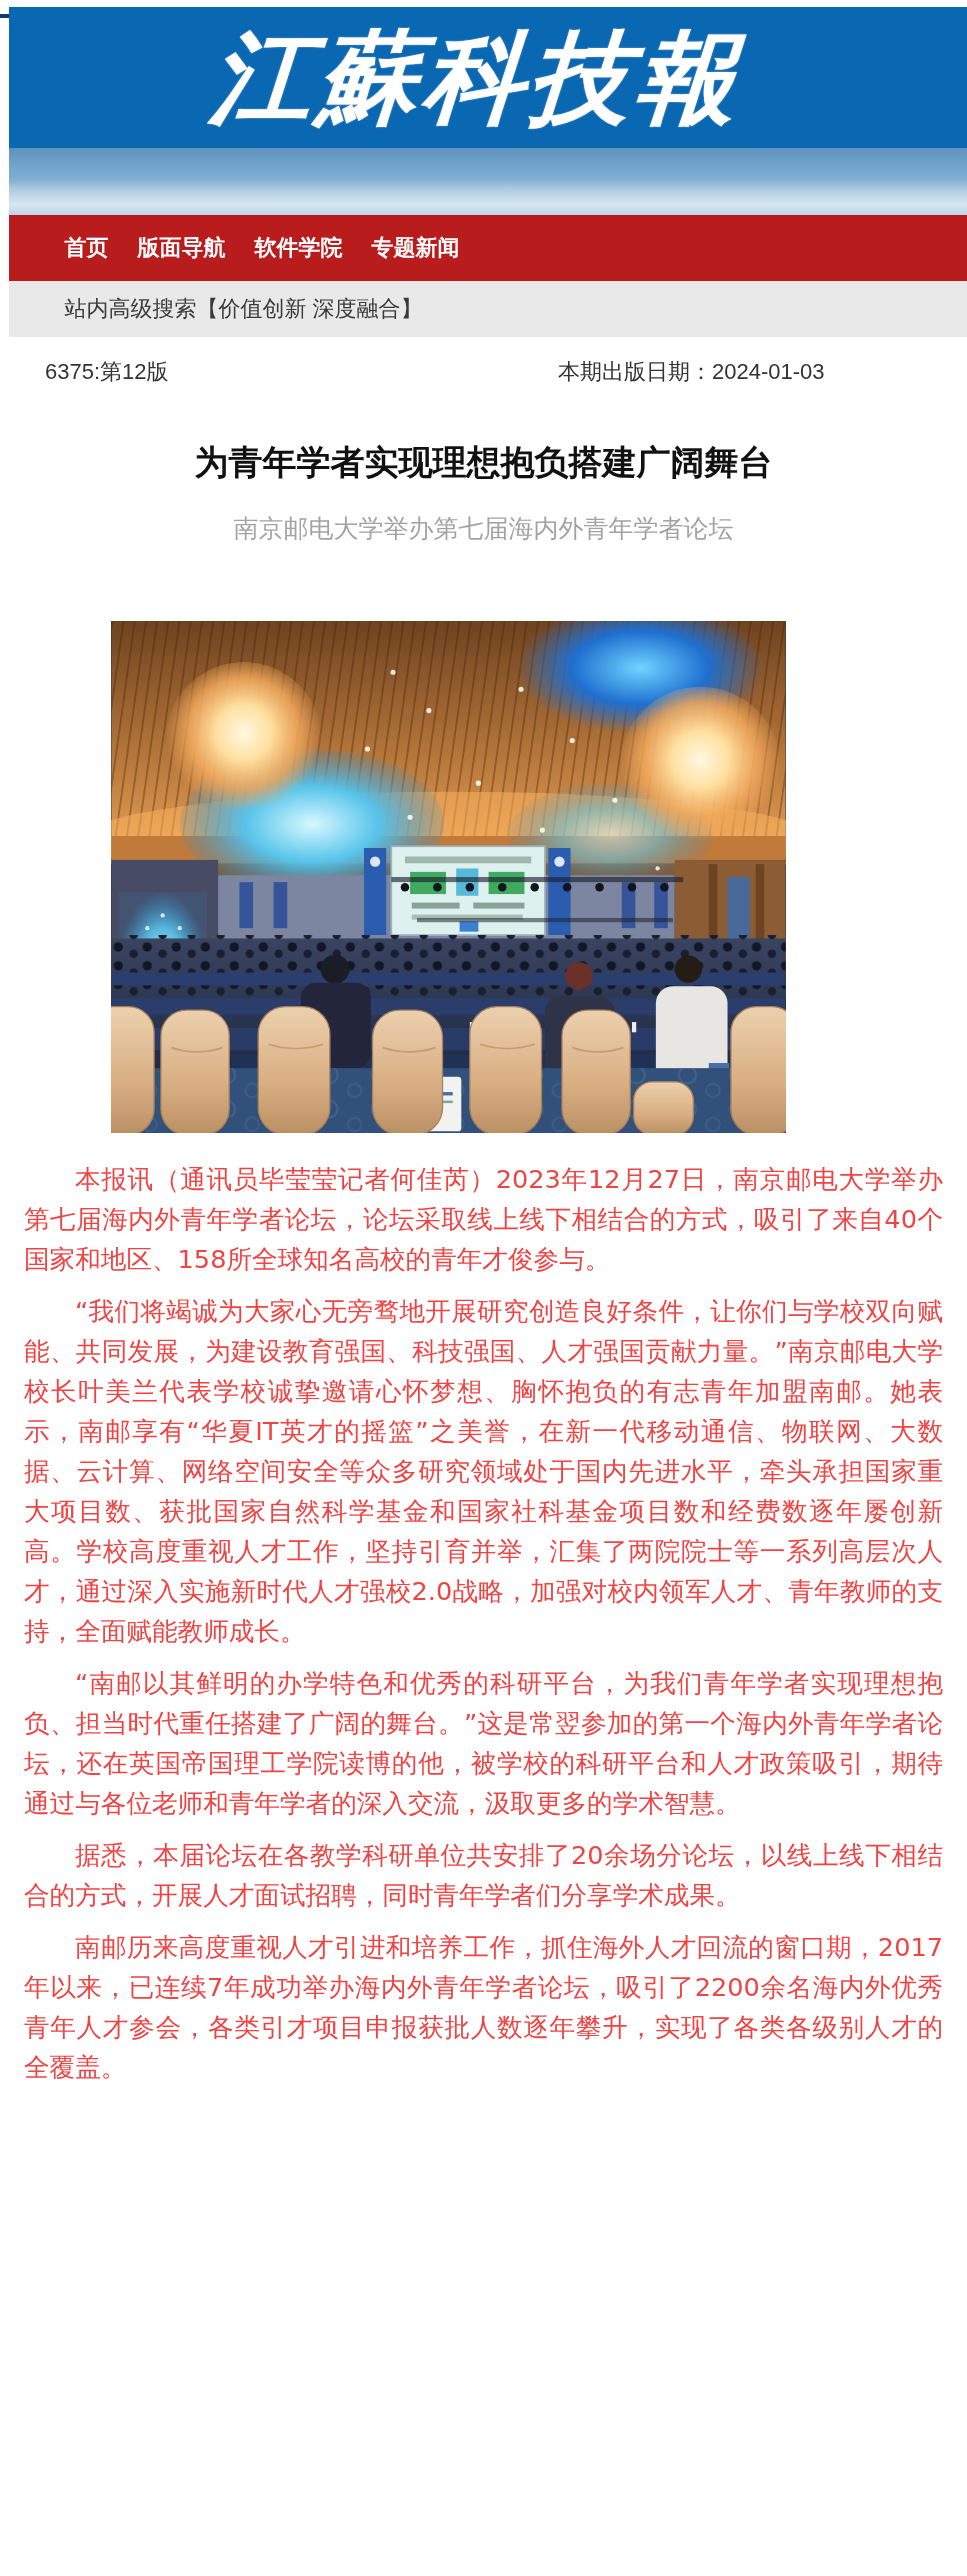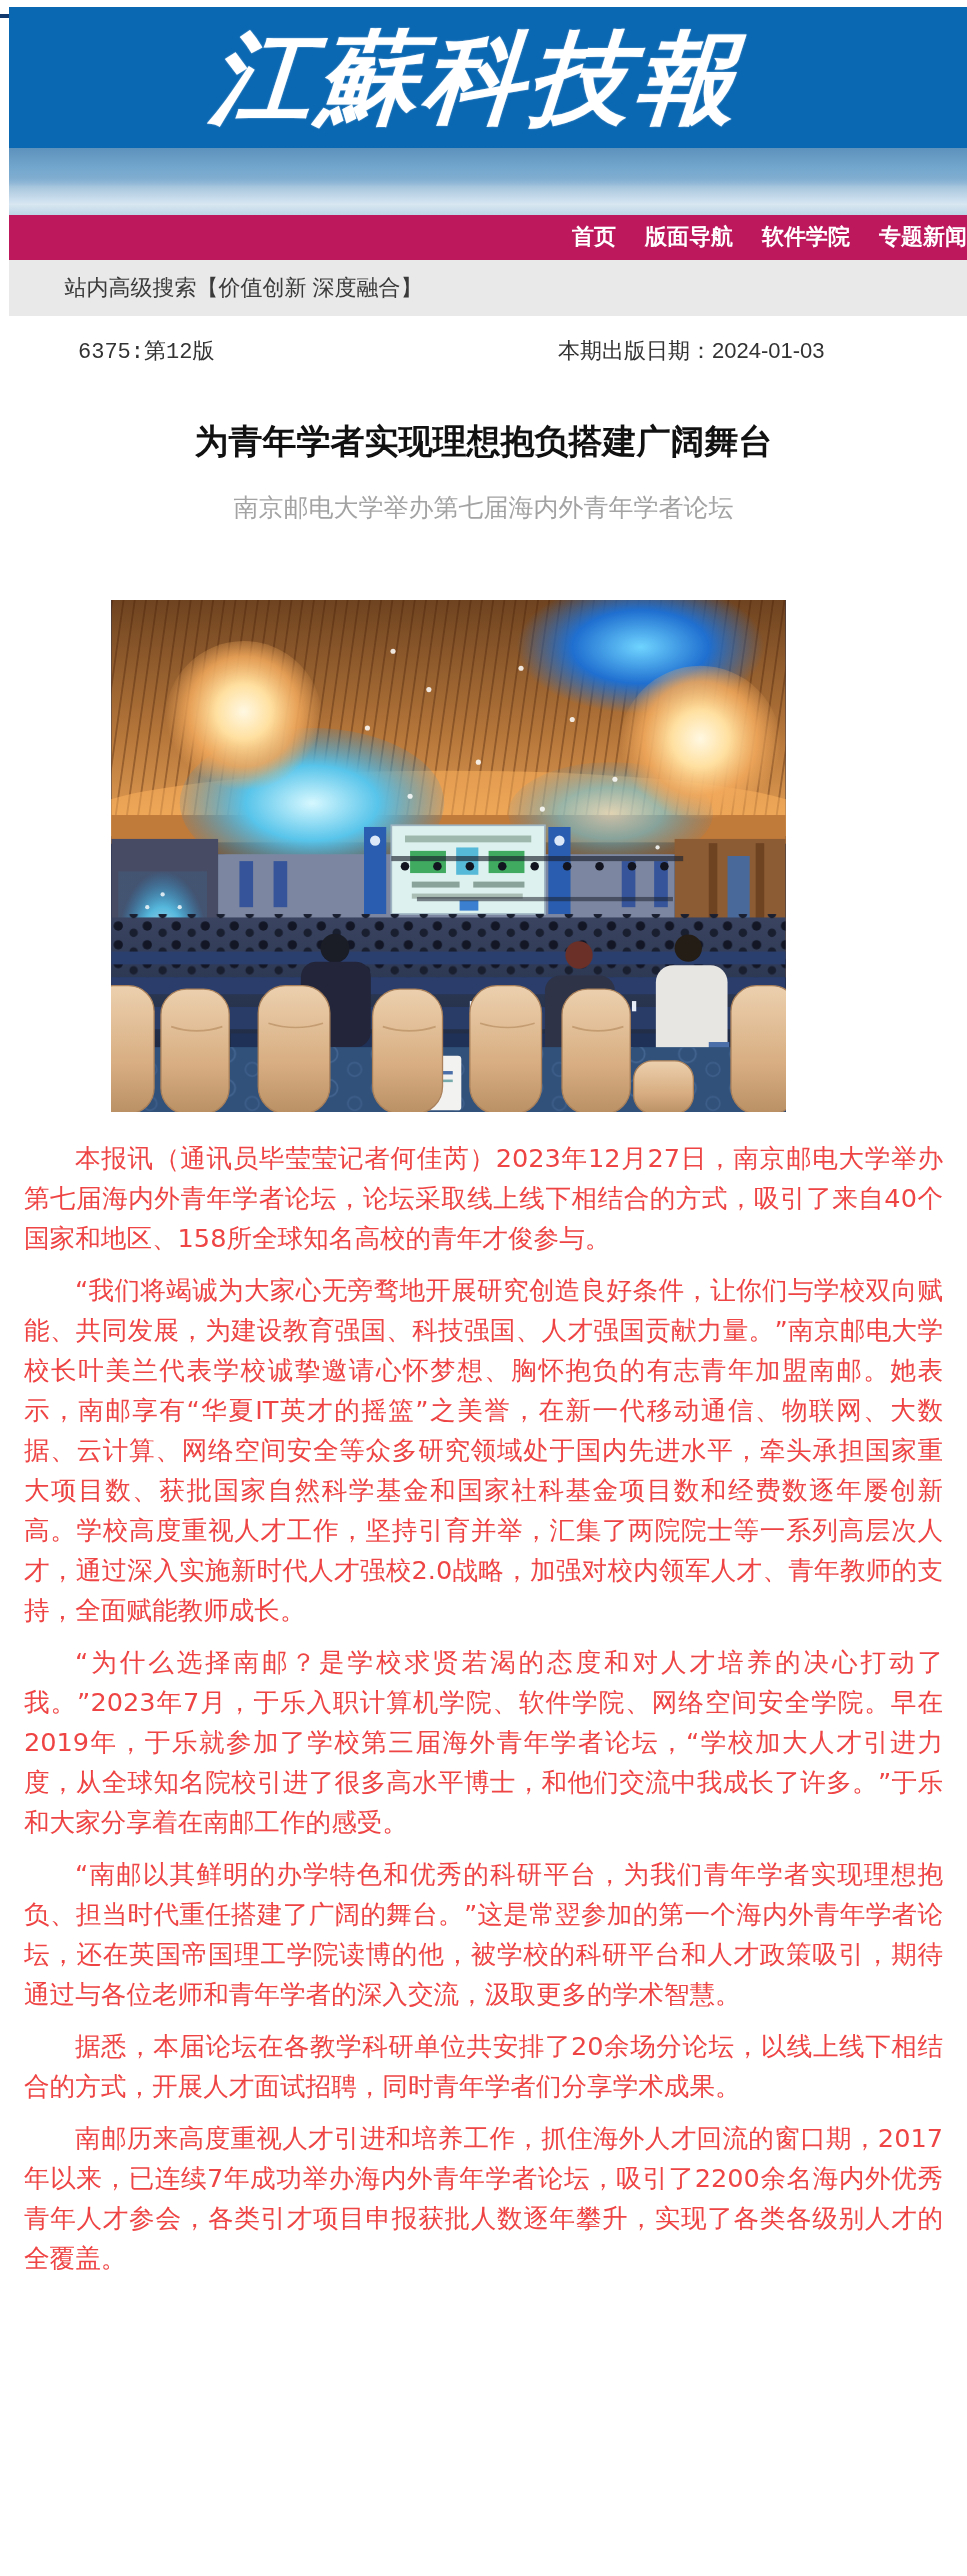--- a/index.html
+++ b/index.html
@@ -19,30 +19,30 @@
   }
 
   
   .stripes{margin-left:8.5px;height:67px;
     background:linear-gradient(to bottom,
       #5d92bd 0%, #74a7cd 30%, #7fadd0 45%, #8fb6d6 52%,
       #a6c6dd 58%, #b7d0e3 66%, #c9dded 76%, #d8e7f1 84%, #bdd5e5 100%);
   }
 
   
-  .nav{margin-left:8.5px;height:45px;background:#be185d;display:flex;align-items:center;padding-left:56px;gap:29px;justify-content:flex-end;}
+  .nav{margin-left:8.5px;height:66px;background:#b91c1c;display:flex;align-items:center;padding-left:56px;gap:29px;}
   .nav-item{color:#ffffff;font-size:22px;font-weight:bold;cursor:pointer;white-space:nowrap;}
 
   
   .subnav{margin-left:8.5px;height:56px;background:#e9e9e9;display:flex;align-items:center;padding-left:56px;}
   .subnav a{color:#3a3a3a;font-size:22px;text-decoration:none;cursor:pointer;white-space:nowrap;}
 
   
   .issue-row{position:relative;height:31px;margin-top:20.5px;font-size:22px;color:#333;}
-  .issue-no{position:absolute;left:78px;top:0;font-family:Liberation Mono, monospace;}
+  .issue-no{position:absolute;left:45px;top:0;}
   .pub-date{position:absolute;left:558px;top:0;}
 
   
   .article-title{margin-top:51px;text-align:center;font-size:34px;font-weight:bold;color:#111;line-height:46px;font-family:"DejaVu Sans","Liberation Sans",sans-serif;}
   .article-subtitle{margin-top:24px;text-align:center;font-size:25px;color:#a3a3a3;line-height:39px;}
 
   
   .photo-wrap{margin:73px 0 0 111px;width:675px;height:512px;overflow:hidden;background:#23304e;}
   .photo-wrap svg{display:block;}
 
@@ -266,20 +266,19 @@
           <path d="M432 496 q32 10 64 0"></path>
           <path d="M540 500 q30 10 60 0"></path>
         </g>
       </g>
     </svg>
   </div>
 
   <div class="article-body">
     <p>本报讯（通讯员毕莹莹记者何佳芮）2023年12月27日，南京邮电大学举办第七届海内外青年学者论坛，论坛采取线上线下相结合的方式，吸引了来自40个国家和地区、158所全球知名高校的青年才俊参与。</p>
     <p>“我们将竭诚为大家心无旁骛地开展研究创造良好条件，让你们与学校双向赋能、共同发展，为建设教育强国、科技强国、人才强国贡献力量。”南京邮电大学校长叶美兰代表学校诚挚邀请心怀梦想、胸怀抱负的有志青年加盟南邮。她表示，南邮享有“华夏IT英才的摇篮”之美誉，在新一代移动通信、物联网、大数据、云计算、网络空间安全等众多研究领域处于国内先进水平，牵头承担国家重大项目数、获批国家自然科学基金和国家社科基金项目数和经费数逐年屡创新高。学校高度重视人才工作，坚持引育并举，汇集了两院院士等一系列高层次人才，通过深入实施新时代人才强校2.0战略，加强对校内领军人才、青年教师的支持，全面赋能教师成长。</p>
-    <p>“为什么选择南邮？是学校求贤若渴的态度和对人才培养的决心打动了我。”2023年7月，于乐入职计算机学院、软件学院、网络空间安全学院。早在2019年，于乐就参加了学校第三届海外青年学者论坛，“学校加大人才引进力度，从全球知名院校引进了很多高水平博士，和他们交流中我成长了许多。”于乐和大家分享着在南邮工作的感受。</p>
     <p>“南邮以其鲜明的办学特色和优秀的科研平台，为我们青年学者实现理想抱负、担当时代重任搭建了广阔的舞台。”这是常翌参加的第一个海内外青年学者论坛，还在英国帝国理工学院读博的他，被学校的科研平台和人才政策吸引，期待通过与各位老师和青年学者的深入交流，汲取更多的学术智慧。</p>
     <p>据悉，本届论坛在各教学科研单位共安排了20余场分论坛，以线上线下相结合的方式，开展人才面试招聘，同时青年学者们分享学术成果。</p>
     <p>南邮历来高度重视人才引进和培养工作，抓住海外人才回流的窗口期，2017年以来，已连续7年成功举办海内外青年学者论坛，吸引了2200余名海内外优秀青年人才参会，各类引才项目申报获批人数逐年攀升，实现了各类各级别人才的全覆盖。</p>
   </div>
 
 </div>
 
 
 </body></html>

